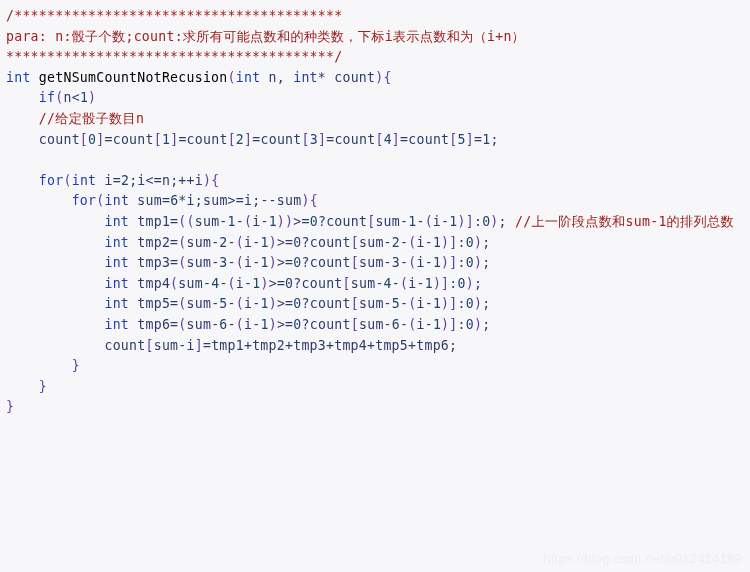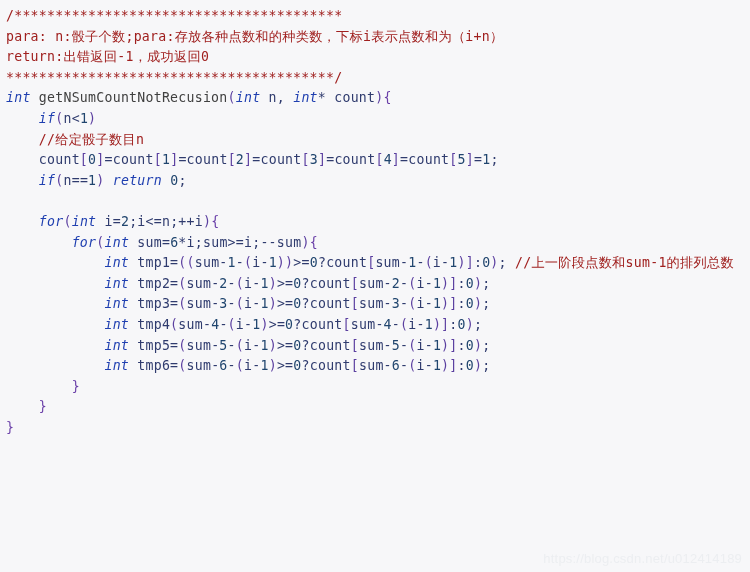--- a/index.html
+++ b/index.html
@@ -27,60 +27,59 @@
     height: 20.6px;
     line-height: 20.6px;
     font-size: 13.2px;
     white-space: pre;
     letter-spacing: 0.02em;
     color: #2b2b5f;
   }
 
   
   .tok-comment  { color: #a0201f; }
-  .tok-keyword  { color: #1f3fb0; font-style: italic; }
+  .tok-keyword  { color: #1f3fb0; }
   .tok-plain    { color: #2f3b6e; }
   .tok-num      { color: #20456e; }
   .tok-punct    { color: #5b3fa0; }
   .tok-brace    { color: #6a3fa8; }
-  .tok-fn       { color: #404040; }
+  .tok-fn       { color: #000000; }
 
   #watermark {
     position: absolute;
     right: 8px;
     bottom: 6px;
     font-family: "Liberation Sans", sans-serif;
     font-size: 13px;
     color: #eceef1;
     letter-spacing: 0.2px;
     user-select: none;
     white-space: pre;
   }
 </style>
 </head>
 <body>
 
 <div id="code-listing" style="background: rgb(247, 247, 249);">
   <div id="code-body">
       <div class="code-line"><span class="tok-comment">/****************************************</span></div>
-      <div class="code-line"><span class="tok-comment">para: n:骰子个数;para:存放各种点数和的种类数，下标i表示点数和为（i+n）</span></div>
-      <div class="code-line"><span class="tok-comment">return:出错返回-1，成功返回0</span></div>
+      <div class="code-line"><span class="tok-comment">para: n:骰子个数;count:求所有可能点数和的种类数，下标i表示点数和为（i+n）</span></div>
       <div class="code-line"><span class="tok-comment">****************************************/</span></div>
       <div class="code-line"><span class="tok-keyword">int</span><span class="tok-plain"> </span><span class="tok-fn">getNSumCountNotRecusion</span><span class="tok-punct">(</span><span class="tok-keyword">int</span><span class="tok-plain"> n, </span><span class="tok-keyword">int</span><span class="tok-plain">* count</span><span class="tok-punct">)</span><span class="tok-brace">{</span></div>
       <div class="code-line"><span class="tok-plain">    </span><span class="tok-keyword">if</span><span class="tok-punct">(</span><span class="tok-plain">n&lt;</span><span class="tok-num">1</span><span class="tok-punct">)</span></div>
       <div class="code-line"><span class="tok-plain">    </span><span class="tok-comment">//给定骰子数目n</span></div>
       <div class="code-line"><span class="tok-plain">    count</span><span class="tok-punct">[</span><span class="tok-num">0</span><span class="tok-punct">]</span><span class="tok-plain">=count</span><span class="tok-punct">[</span><span class="tok-num">1</span><span class="tok-punct">]</span><span class="tok-plain">=count</span><span class="tok-punct">[</span><span class="tok-num">2</span><span class="tok-punct">]</span><span class="tok-plain">=count</span><span class="tok-punct">[</span><span class="tok-num">3</span><span class="tok-punct">]</span><span class="tok-plain">=count</span><span class="tok-punct">[</span><span class="tok-num">4</span><span class="tok-punct">]</span><span class="tok-plain">=count</span><span class="tok-punct">[</span><span class="tok-num">5</span><span class="tok-punct">]</span><span class="tok-plain">=</span><span class="tok-num">1</span><span class="tok-plain">;</span></div>
-      <div class="code-line"><span class="tok-plain">    </span><span class="tok-keyword">if</span><span class="tok-punct">(</span><span class="tok-plain">n==</span><span class="tok-num">1</span><span class="tok-punct">)</span><span class="tok-plain"> </span><span class="tok-keyword">return</span><span class="tok-plain"> </span><span class="tok-num">0</span><span class="tok-plain">;</span></div>
       <div class="code-line">&nbsp;</div>
       <div class="code-line"><span class="tok-plain">    </span><span class="tok-keyword">for</span><span class="tok-punct">(</span><span class="tok-keyword">int</span><span class="tok-plain"> i=</span><span class="tok-num">2</span><span class="tok-plain">;i&lt;=n;++i</span><span class="tok-punct">)</span><span class="tok-brace">{</span></div>
       <div class="code-line"><span class="tok-plain">        </span><span class="tok-keyword">for</span><span class="tok-punct">(</span><span class="tok-keyword">int</span><span class="tok-plain"> sum=</span><span class="tok-num">6</span><span class="tok-plain">*i;sum&gt;=i;--sum</span><span class="tok-punct">)</span><span class="tok-brace">{</span></div>
       <div class="code-line"><span class="tok-plain">            </span><span class="tok-keyword">int</span><span class="tok-plain"> tmp1=</span><span class="tok-punct">((</span><span class="tok-plain">sum-</span><span class="tok-num">1</span><span class="tok-plain">-</span><span class="tok-punct">(</span><span class="tok-plain">i-</span><span class="tok-num">1</span><span class="tok-punct">))</span><span class="tok-plain">&gt;=</span><span class="tok-num">0</span><span class="tok-plain">?count</span><span class="tok-punct">[</span><span class="tok-plain">sum-</span><span class="tok-num">1</span><span class="tok-plain">-</span><span class="tok-punct">(</span><span class="tok-plain">i-</span><span class="tok-num">1</span><span class="tok-punct">)]</span><span class="tok-plain">:</span><span class="tok-num">0</span><span class="tok-punct">)</span><span class="tok-plain">; </span><span class="tok-comment">//上一阶段点数和sum-1的排列总数</span></div>
       <div class="code-line"><span class="tok-plain">            </span><span class="tok-keyword">int</span><span class="tok-plain"> tmp2=</span><span class="tok-punct">(</span><span class="tok-plain">sum-</span><span class="tok-num">2</span><span class="tok-plain">-</span><span class="tok-punct">(</span><span class="tok-plain">i-</span><span class="tok-num">1</span><span class="tok-punct">)</span><span class="tok-plain">&gt;=</span><span class="tok-num">0</span><span class="tok-plain">?count</span><span class="tok-punct">[</span><span class="tok-plain">sum-</span><span class="tok-num">2</span><span class="tok-plain">-</span><span class="tok-punct">(</span><span class="tok-plain">i-</span><span class="tok-num">1</span><span class="tok-punct">)]</span><span class="tok-plain">:</span><span class="tok-num">0</span><span class="tok-punct">)</span><span class="tok-plain">;</span></div>
       <div class="code-line"><span class="tok-plain">            </span><span class="tok-keyword">int</span><span class="tok-plain"> tmp3=</span><span class="tok-punct">(</span><span class="tok-plain">sum-</span><span class="tok-num">3</span><span class="tok-plain">-</span><span class="tok-punct">(</span><span class="tok-plain">i-</span><span class="tok-num">1</span><span class="tok-punct">)</span><span class="tok-plain">&gt;=</span><span class="tok-num">0</span><span class="tok-plain">?count</span><span class="tok-punct">[</span><span class="tok-plain">sum-</span><span class="tok-num">3</span><span class="tok-plain">-</span><span class="tok-punct">(</span><span class="tok-plain">i-</span><span class="tok-num">1</span><span class="tok-punct">)]</span><span class="tok-plain">:</span><span class="tok-num">0</span><span class="tok-punct">)</span><span class="tok-plain">;</span></div>
       <div class="code-line"><span class="tok-plain">            </span><span class="tok-keyword">int</span><span class="tok-plain"> tmp4</span><span class="tok-punct">(</span><span class="tok-plain">sum-</span><span class="tok-num">4</span><span class="tok-plain">-</span><span class="tok-punct">(</span><span class="tok-plain">i-</span><span class="tok-num">1</span><span class="tok-punct">)</span><span class="tok-plain">&gt;=</span><span class="tok-num">0</span><span class="tok-plain">?count</span><span class="tok-punct">[</span><span class="tok-plain">sum-</span><span class="tok-num">4</span><span class="tok-plain">-</span><span class="tok-punct">(</span><span class="tok-plain">i-</span><span class="tok-num">1</span><span class="tok-punct">)]</span><span class="tok-plain">:</span><span class="tok-num">0</span><span class="tok-punct">)</span><span class="tok-plain">;</span></div>
       <div class="code-line"><span class="tok-plain">            </span><span class="tok-keyword">int</span><span class="tok-plain"> tmp5=</span><span class="tok-punct">(</span><span class="tok-plain">sum-</span><span class="tok-num">5</span><span class="tok-plain">-</span><span class="tok-punct">(</span><span class="tok-plain">i-</span><span class="tok-num">1</span><span class="tok-punct">)</span><span class="tok-plain">&gt;=</span><span class="tok-num">0</span><span class="tok-plain">?count</span><span class="tok-punct">[</span><span class="tok-plain">sum-</span><span class="tok-num">5</span><span class="tok-plain">-</span><span class="tok-punct">(</span><span class="tok-plain">i-</span><span class="tok-num">1</span><span class="tok-punct">)]</span><span class="tok-plain">:</span><span class="tok-num">0</span><span class="tok-punct">)</span><span class="tok-plain">;</span></div>
       <div class="code-line"><span class="tok-plain">            </span><span class="tok-keyword">int</span><span class="tok-plain"> tmp6=</span><span class="tok-punct">(</span><span class="tok-plain">sum-</span><span class="tok-num">6</span><span class="tok-plain">-</span><span class="tok-punct">(</span><span class="tok-plain">i-</span><span class="tok-num">1</span><span class="tok-punct">)</span><span class="tok-plain">&gt;=</span><span class="tok-num">0</span><span class="tok-plain">?count</span><span class="tok-punct">[</span><span class="tok-plain">sum-</span><span class="tok-num">6</span><span class="tok-plain">-</span><span class="tok-punct">(</span><span class="tok-plain">i-</span><span class="tok-num">1</span><span class="tok-punct">)]</span><span class="tok-plain">:</span><span class="tok-num">0</span><span class="tok-punct">)</span><span class="tok-plain">;</span></div>
+      <div class="code-line"><span class="tok-plain">            count</span><span class="tok-punct">[</span><span class="tok-plain">sum-i</span><span class="tok-punct">]</span><span class="tok-plain">=tmp1+tmp2+tmp3+tmp4+tmp5+tmp6;</span></div>
       <div class="code-line"><span class="tok-plain">        </span><span class="tok-brace">}</span></div>
       <div class="code-line"><span class="tok-plain">    </span><span class="tok-brace">}</span></div>
       <div class="code-line"><span class="tok-brace">}</span></div>
     </div>
   <div id="watermark" style="color: rgb(236, 238, 241);">https://blog.csdn.net/u012414189</div>
 </div>
 
 </body></html>

